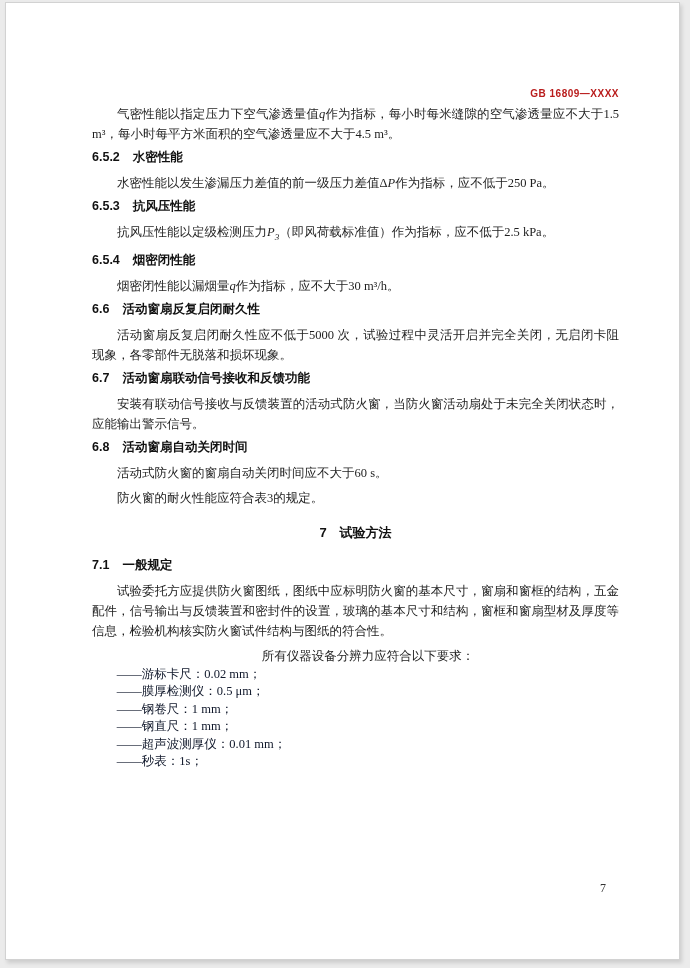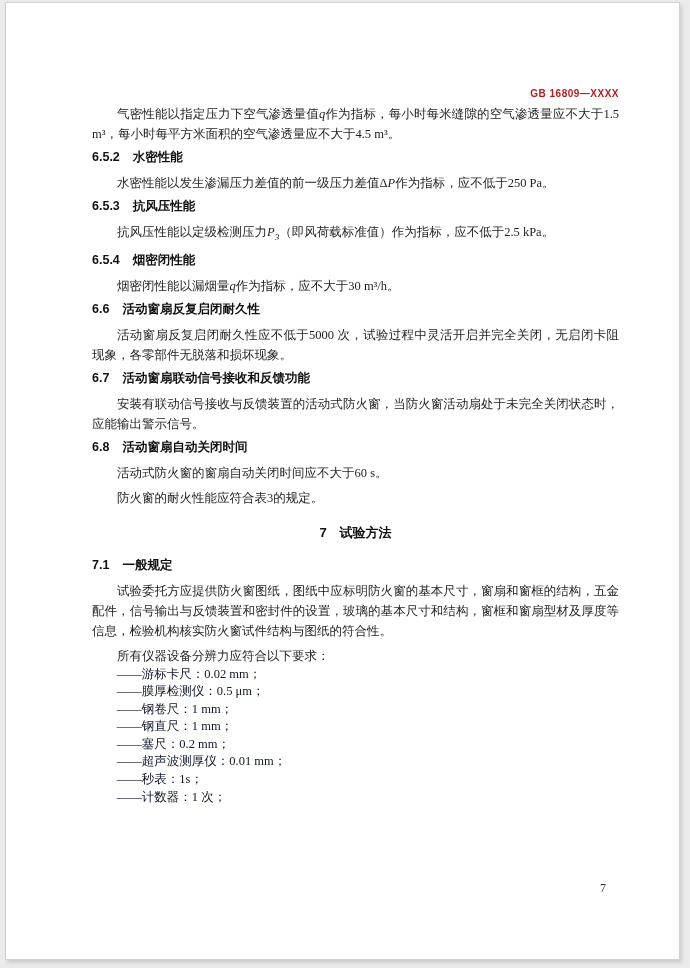--- a/index.html
+++ b/index.html
@@ -125,31 +125,29 @@
 
       <h3 class="clause"><span class="hnum">6.8</span><span>活动窗扇自动关闭时间</span></h3>
       <p class="body">活动式防火窗的窗扇自动关闭时间应不大于60 s。</p>
 
       <p class="body">防火窗的耐火性能应符合表3的规定。</p>
 
       <h2 class="chapter"><span class="hnum">7</span><span>试验方法</span></h2>
 
       <h3 class="clause"><span class="hnum">7.1</span><span>一般规定</span></h3>
       <p class="body">试验委托方应提供防火窗图纸，图纸中应标明防火窗的基本尺寸，窗扇和窗框的结构，五金配件，信号输出与反馈装置和密封件的设置，玻璃的基本尺寸和结构，窗框和窗扇型材及厚度等信息，检验机构核实防火窗试件结构与图纸的符合性。</p>
-      <p class="body no-just" style="margin-bottom:0;">所有仪器设备分辨力应符合以下要求：</p>
+      <p class="body no-just" style="margin-bottom:0;text-align:center;">所有仪器设备分辨力应符合以下要求：</p>
 
       <div class="instr-list">
         <div class="item">——游标卡尺：0.02 mm；</div>
         <div class="item">——膜厚检测仪：0.5 μm；</div>
         <div class="item">——钢卷尺：1 mm；</div>
         <div class="item">——钢直尺：1 mm；</div>
-        <div class="item">——塞尺：0.2 mm；</div>
         <div class="item">——超声波测厚仪：0.01 mm；</div>
         <div class="item">——秒表：1s；</div>
-        <div class="item">——计数器：1 次；</div>
       </div>
 
     </div>
 
     <div class="page-number">7</div>
 
   </div>
 </div>
 
 </body></html>

